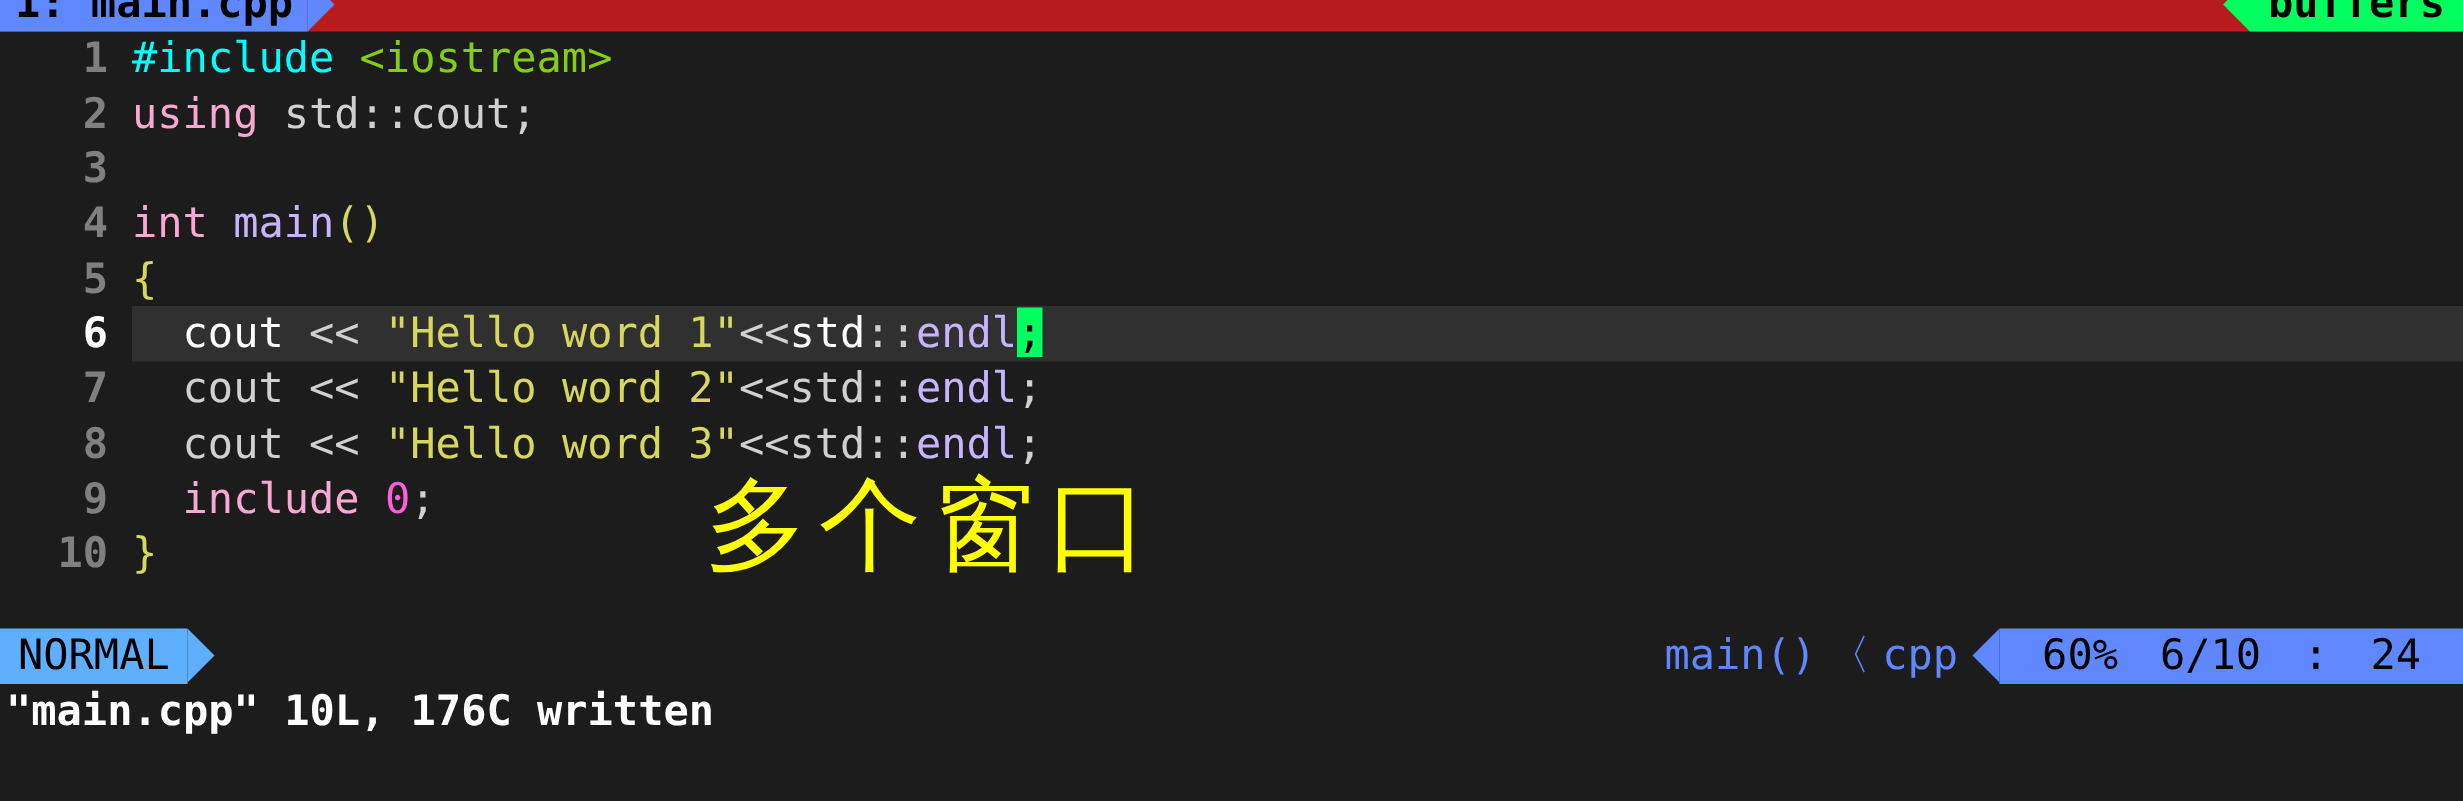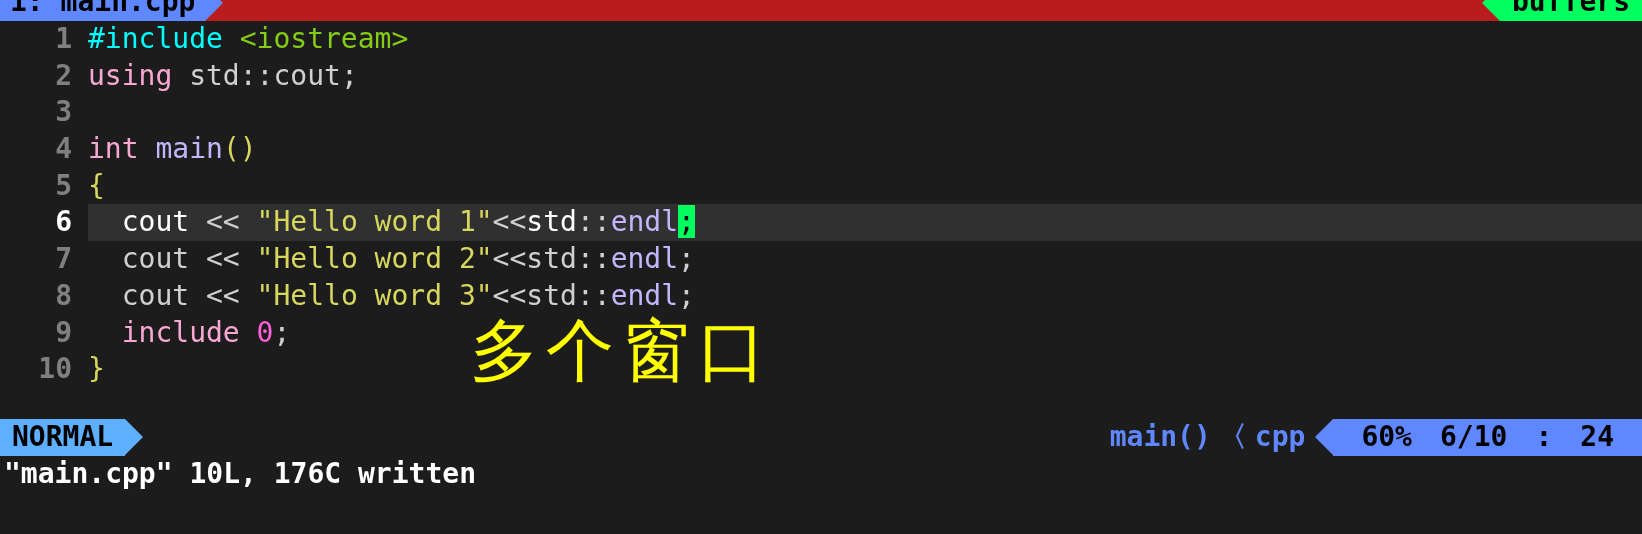--- a/index.html
+++ b/index.html
@@ -32,21 +32,21 @@
   .c-str{color:#d7d75f}
   .c-op{color:#d0d0d0}
   .c-num{color:#ff5fd7}
   .c-white{color:#ffffff}
   .cursor{background:#00ff5f;color:#000}
 
   
   .overlay{position:absolute;left:470px;top:332px;font-size:68px;letter-spacing:8px;color:#ffff00;font-family:Liberation Sans, sans-serif;pointer-events:none}
 
   
-  .statusline{position:absolute;left:0;right:0;top:419px;height:36.7px;display:flex;align-items:flex-start;background:#1c1c1c;font-weight:bold}
+  .statusline{position:absolute;left:0;right:0;top:419px;height:36.7px;display:flex;align-items:flex-start;background:#1c1c1c;font-weight:normal}
   .sl-mode{background:#5fafff;color:#000;display:flex;align-items:center;padding:0 12px}
   .sl-mode-sep{width:0;height:0;border-top:18.35px solid transparent;border-bottom:18.35px solid transparent;border-left:18px solid #5fafff}
   .sl-file{color:#5f87ff;display:flex;align-items:center;padding:0 22px}
   .sl-spacer{flex:1}
   .sl-func{color:#5f87ff;display:flex;align-items:center;padding:0 10px}
   .sl-func .thin{color:#5f87ff;padding:0 8px}
   .sl-right-sep{width:0;height:0;border-top:18.35px solid transparent;border-bottom:18.35px solid transparent;border-right:18px solid #5f87ff}
   .sl-pos{background:#5f87ff;color:#000;display:flex;align-items:center;padding:0 14px}
   .sl-pos span{padding:0 14px}
 

